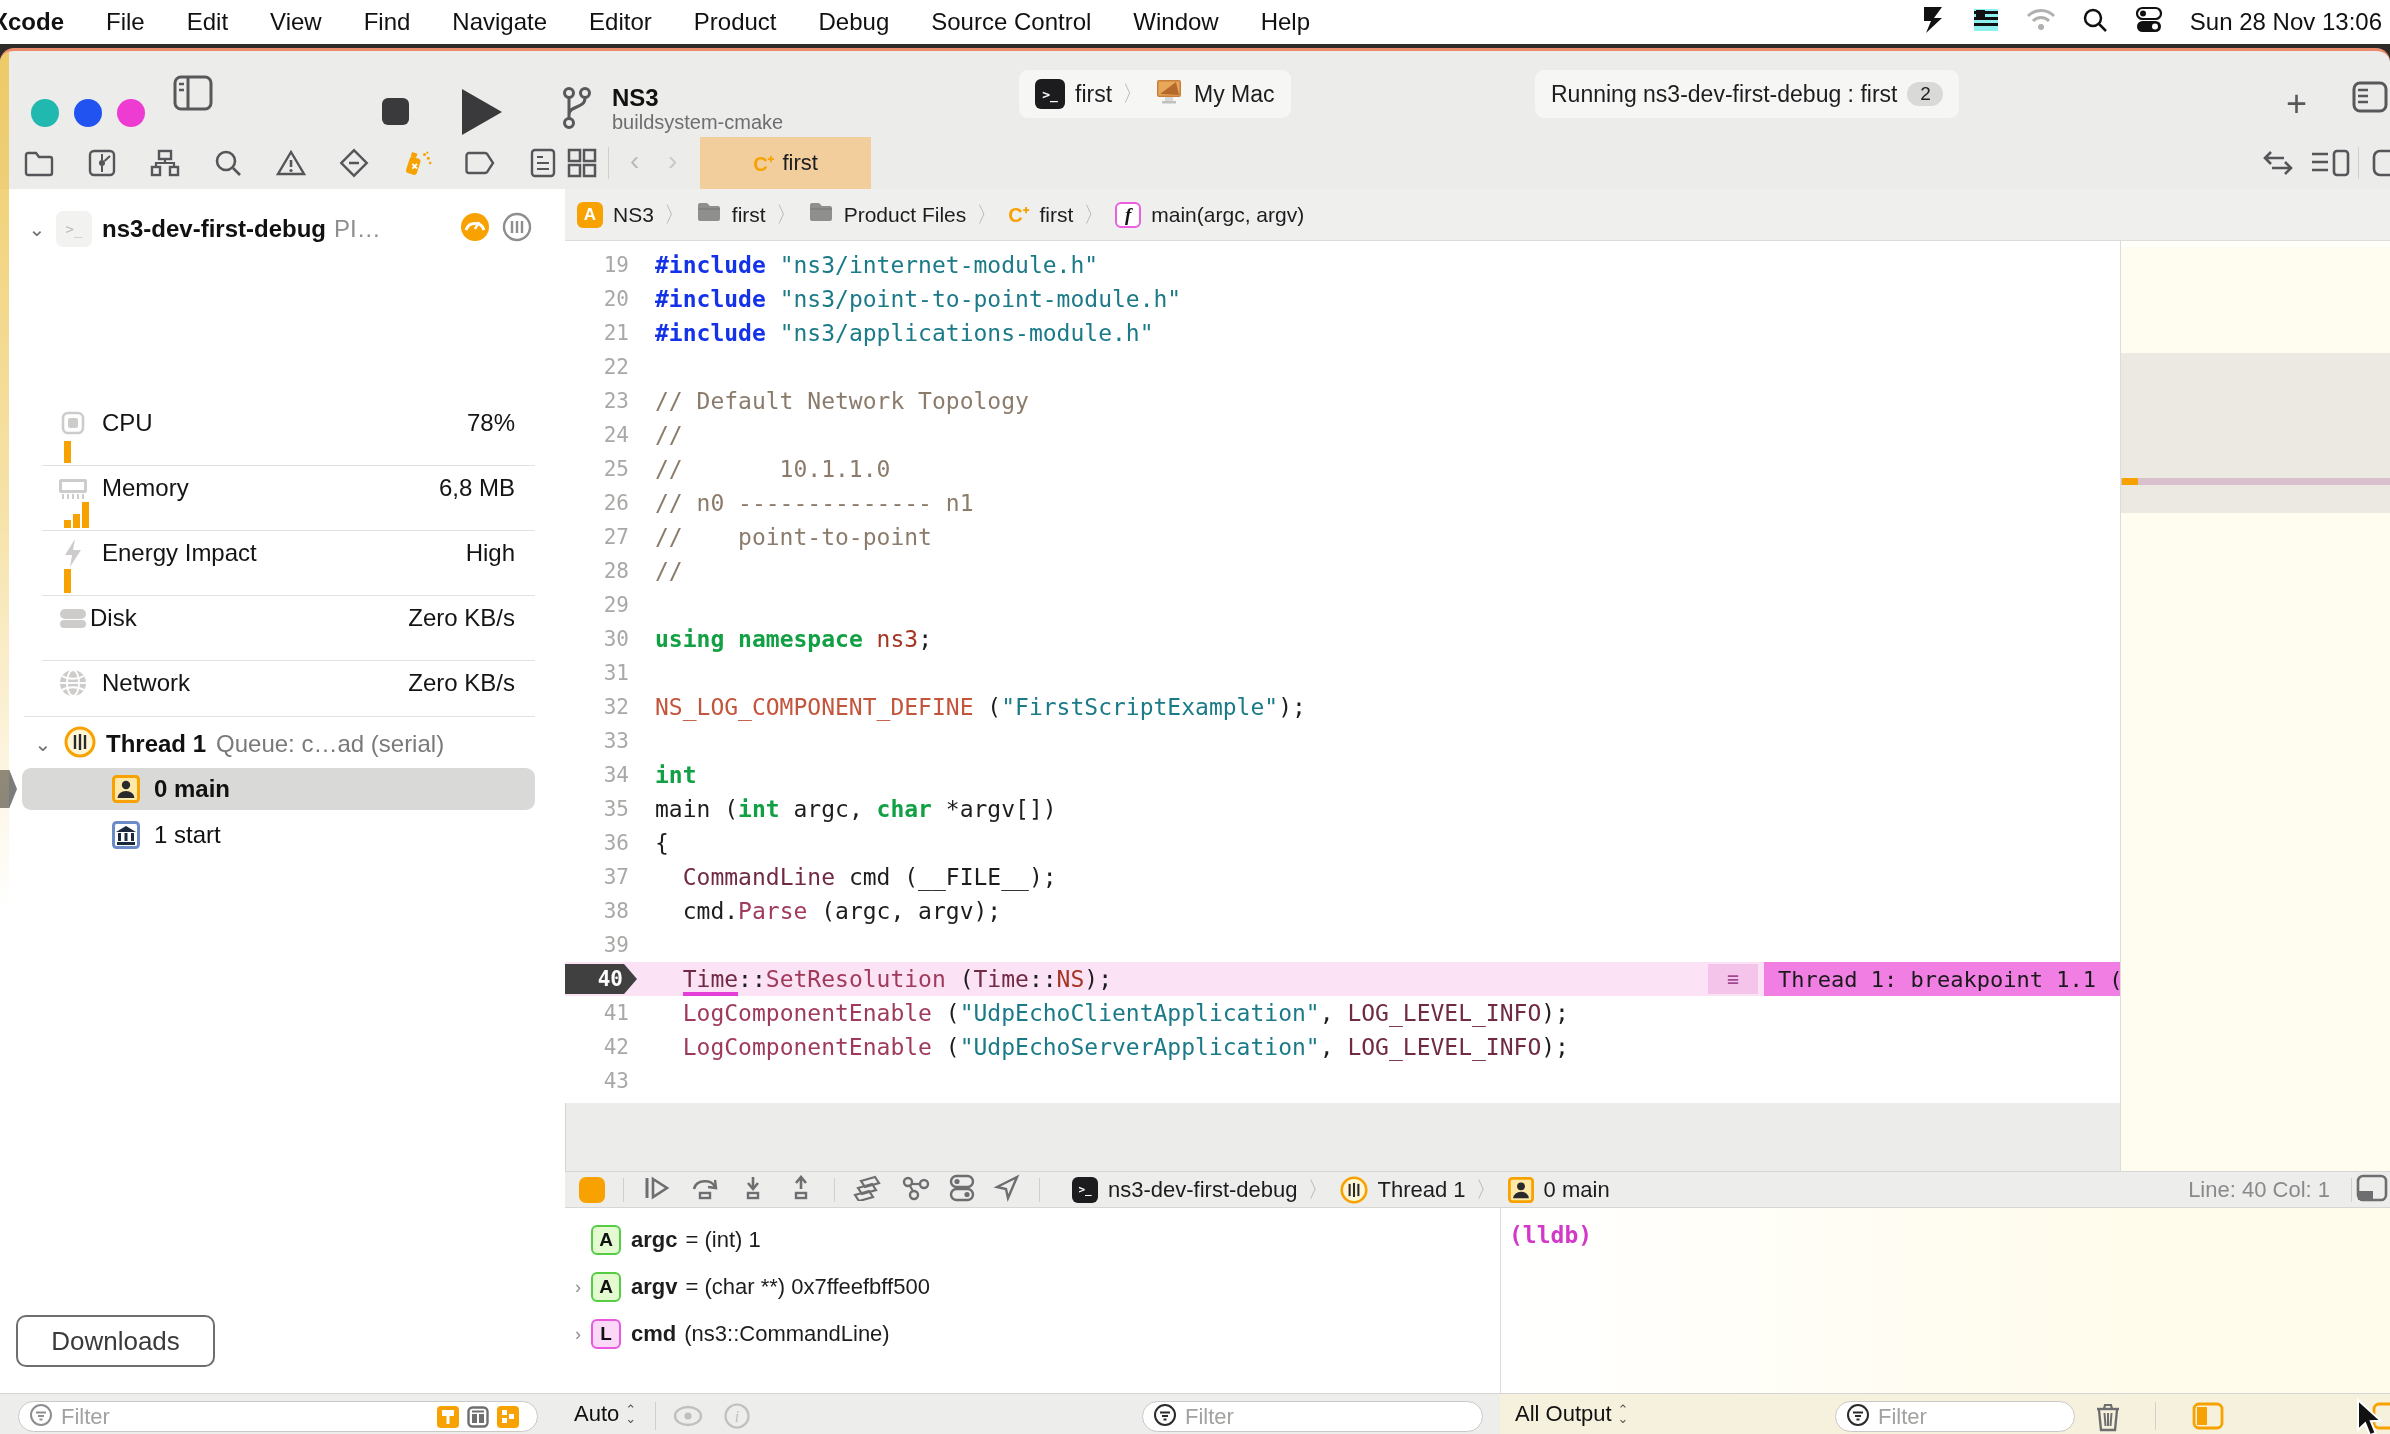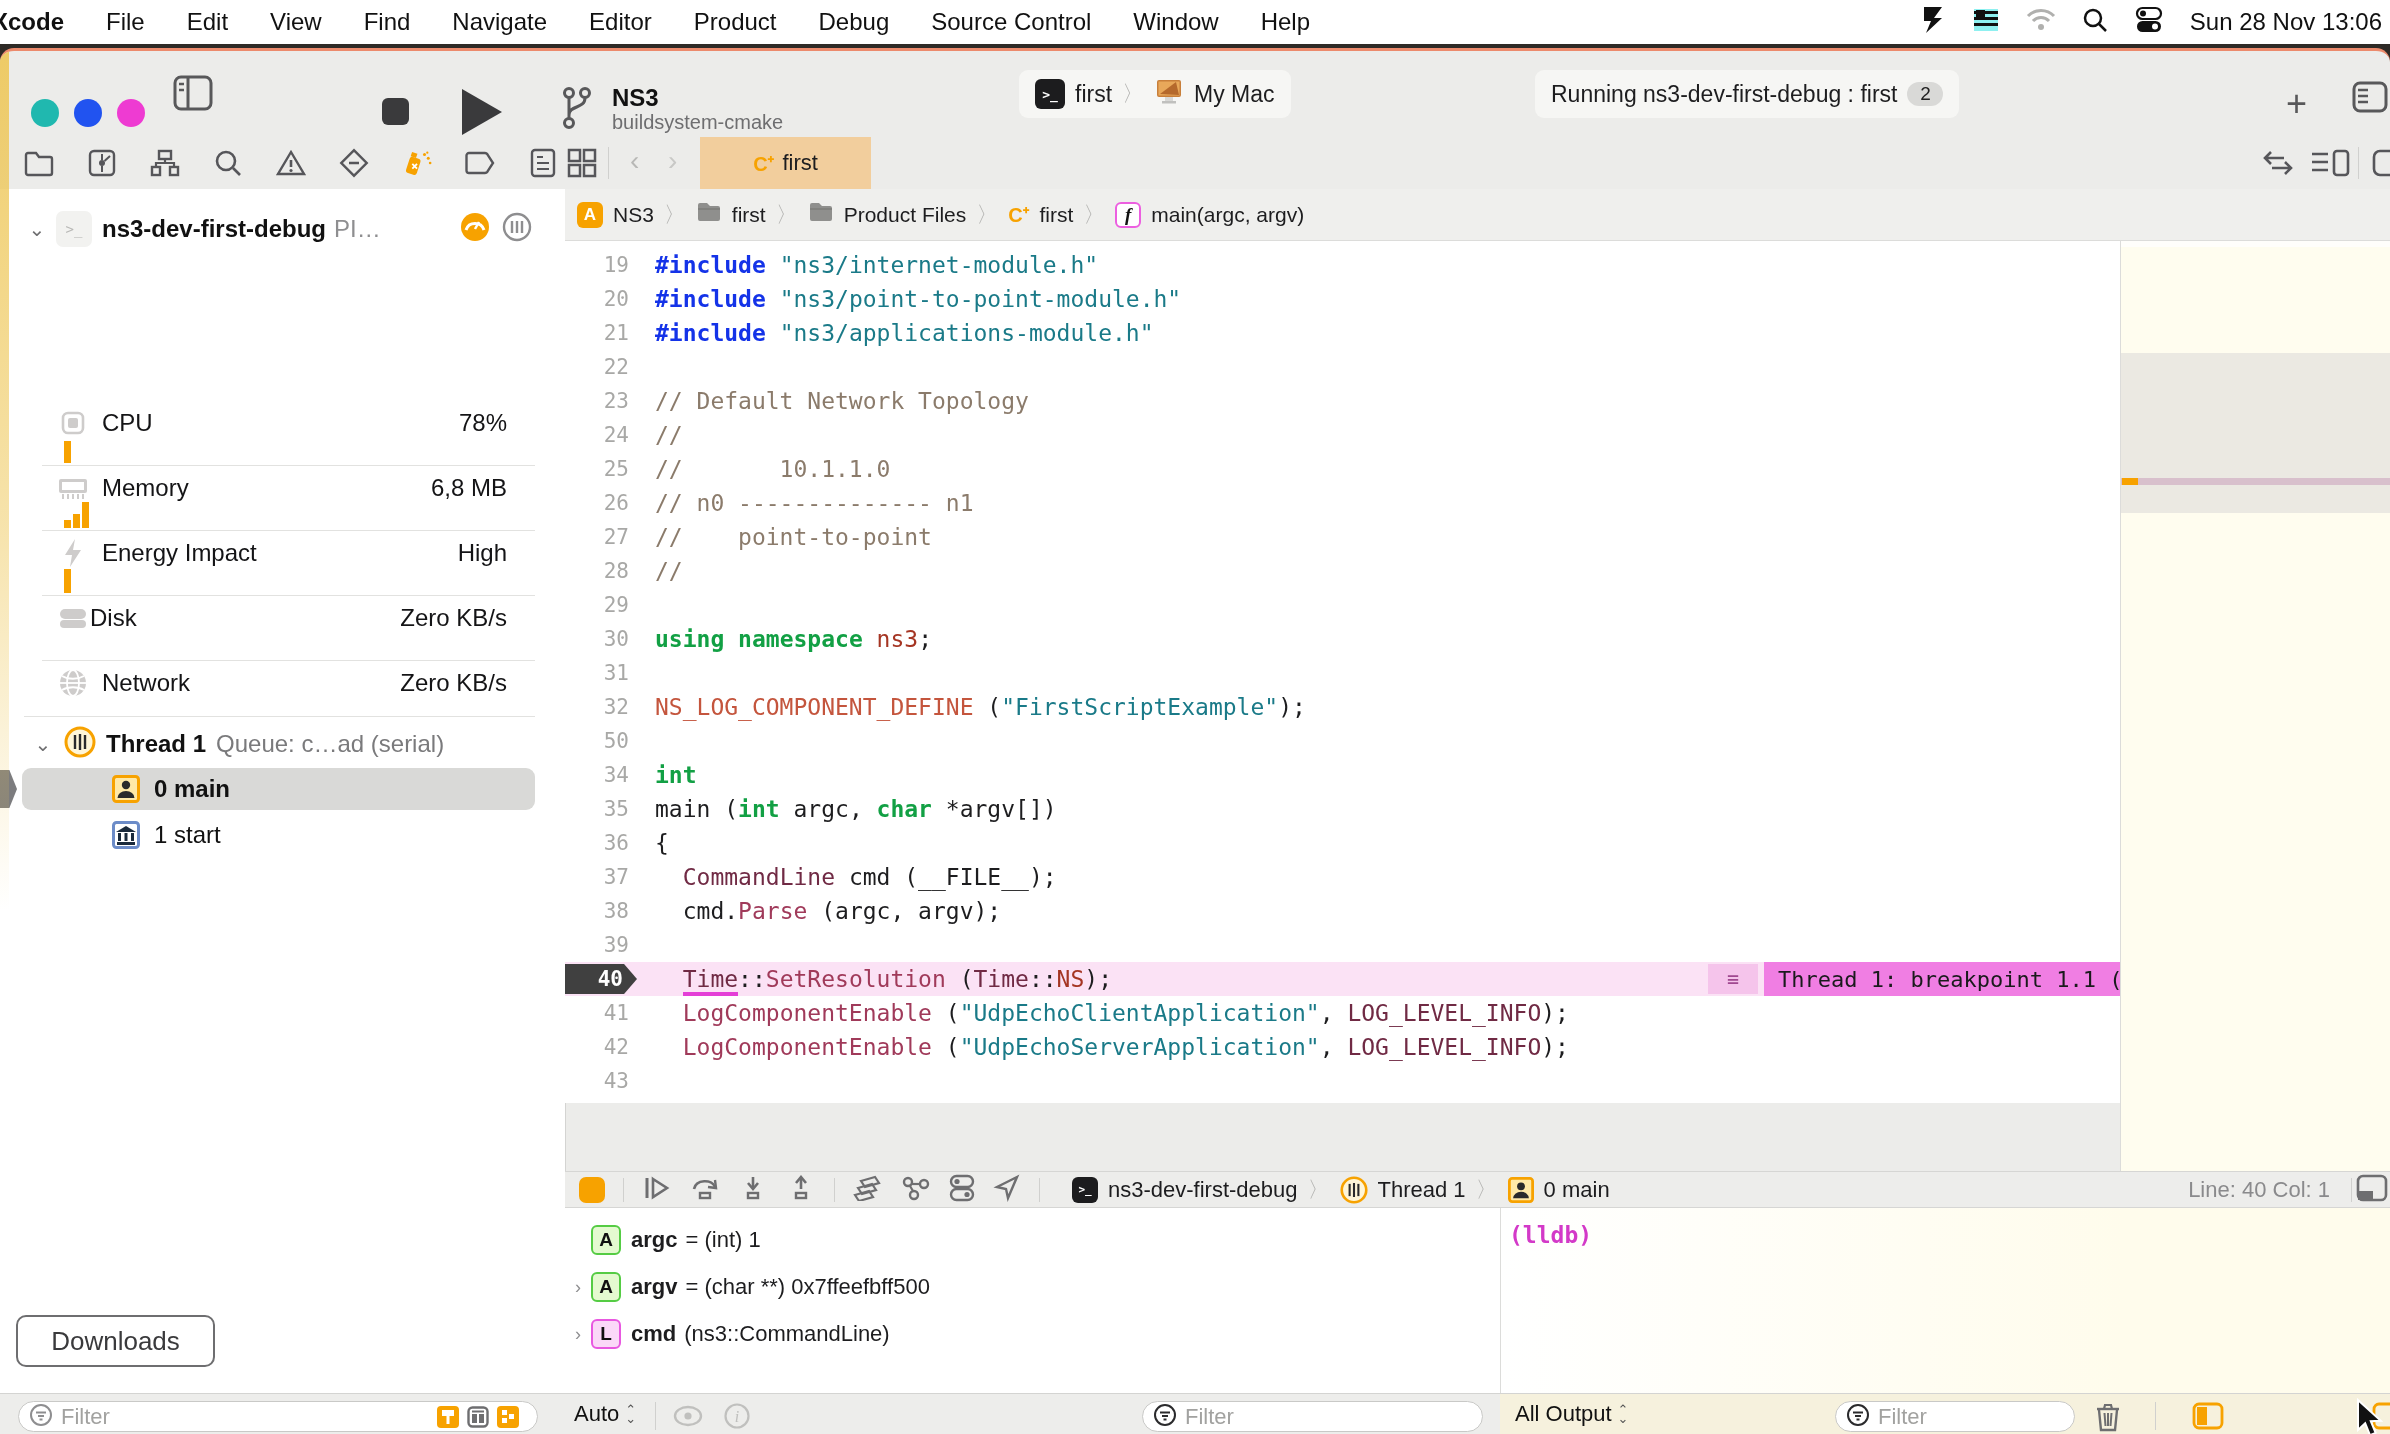--- a/index.html
+++ b/index.html
@@ -26,21 +26,21 @@
   
   #strip{left:0;top:86px;width:2390px;height:52px;border-bottom:1px solid #d8d8d6;}
   #navicons{position:absolute;left:24px;top:0;height:52px;display:flex;align-items:center;gap:33px;}
   .navic{width:30px;height:30px;display:flex;align-items:center;justify-content:center;}
   #tab{left:700px;top:0;width:171px;height:52px;background:#f2ce9d;display:flex;align-items:center;justify-content:center;gap:8px;font-size:22px;color:#1d1d1f;}
   .clang{color:#f7a200;font-weight:bold;font-size:20px;}
   
   #sidebar{left:0;top:138px;width:565px;height:1204px;background:#ffffff;border-right:1px solid #d4d4d2;}
   .sb-row{position:absolute;left:0;width:565px;display:flex;align-items:center;}
   .metric-label{font-size:24px;color:#141416;}
-  .metric-value{position:absolute;right:58px;font-size:24px;color:#141416;}
+  .metric-value{position:absolute;right:50px;font-size:24px;color:#141416;}
   .hairline{position:absolute;left:42px;right:30px;height:1px;background:#e2e2e0;}
   .mbar{position:absolute;width:7px;background:#f7a200;}
   .gicon{width:34px;height:34px;display:flex;align-items:center;justify-content:center;}
   #downloads{left:16px;top:1126px;width:195px;height:48px;background:#fff;border:2px solid #6e6e70;border-radius:10px;display:flex;align-items:center;justify-content:center;font-size:26px;color:#3a3a3c;}
   
   #jumpbar{left:565px;top:138px;width:1825px;height:52px;background:#efefed;border-bottom:1px solid #dcdcda;display:flex;align-items:center;gap:10px;padding-left:12px;box-sizing:border-box;font-size:21px;color:#1d1d1f;}
   #code{left:565px;top:190px;width:1555px;height:862px;background:#ffffff;overflow:hidden;}
   .cl{position:relative;height:34px;display:flex;align-items:center;font-family:"DejaVu Sans Mono",monospace;font-size:23px;white-space:pre;}
   .cl .num{width:64px;text-align:right;color:#a8a8a6;font-size:21px;flex:none;padding-right:0;}
   .cl .txt{margin-left:26px;}
@@ -450,21 +450,21 @@
         <div class="cl"><span class="num">23</span><span class="txt"><span class="tok-cm">// Default Network Topology</span></span></div>
         <div class="cl"><span class="num">24</span><span class="txt"><span class="tok-cm">//</span></span></div>
         <div class="cl"><span class="num">25</span><span class="txt"><span class="tok-cm">//       10.1.1.0</span></span></div>
         <div class="cl"><span class="num">26</span><span class="txt"><span class="tok-cm">// n0 -------------- n1</span></span></div>
         <div class="cl"><span class="num">27</span><span class="txt"><span class="tok-cm">//    point-to-point</span></span></div>
         <div class="cl"><span class="num">28</span><span class="txt"><span class="tok-cm">//</span></span></div>
         <div class="cl"><span class="num">29</span><span class="txt"></span></div>
         <div class="cl"><span class="num">30</span><span class="txt"><span class="tok-kw">using</span><span class="tok-pl"> </span><span class="tok-kw">namespace</span><span class="tok-pl"> </span><span class="tok-br">ns3</span><span class="tok-pl">;</span></span></div>
         <div class="cl"><span class="num">31</span><span class="txt"></span></div>
         <div class="cl"><span class="num">32</span><span class="txt"><span class="tok-mc">NS_LOG_COMPONENT_DEFINE</span><span class="tok-pl"> (</span><span class="tok-str">"FirstScriptExample"</span><span class="tok-pl">);</span></span></div>
-        <div class="cl"><span class="num">50</span><span class="txt"></span></div>
+        <div class="cl"><span class="num">33</span><span class="txt"></span></div>
         <div class="cl"><span class="num">34</span><span class="txt"><span class="tok-kw">int</span></span></div>
         <div class="cl"><span class="num">35</span><span class="txt"><span class="tok-pl">main (</span><span class="tok-kw">int</span><span class="tok-pl"> argc, </span><span class="tok-kw">char</span><span class="tok-pl"> *argv[])</span></span></div>
         <div class="cl"><span class="num">36</span><span class="txt"><span class="tok-pl">{</span></span></div>
         <div class="cl"><span class="num">37</span><span class="txt"><span class="tok-pl">  </span><span class="tok-ty">CommandLine</span><span class="tok-pl"> cmd (__FILE__);</span></span></div>
         <div class="cl"><span class="num">38</span><span class="txt"><span class="tok-pl">  cmd.</span><span class="tok-me">Parse</span><span class="tok-pl"> (argc, argv);</span></span></div>
         <div class="cl"><span class="num">39</span><span class="txt"></span></div>
         <div class="cl bp"><span class="num">40</span><span class="txt"><span class="tok-pl">  </span><span class="tok-ty u">Time</span><span class="tok-pl">::</span><span class="tok-me">SetResolution</span><span class="tok-pl"> (</span><span class="tok-ty">Time</span><span class="tok-pl">::</span><span class="tok-br">NS</span><span class="tok-pl">);</span></span><div id="bp-menu">≡</div><div id="bp-label">Thread 1: breakpoint 1.1 (1)</div></div>
         <div class="cl"><span class="num">41</span><span class="txt"><span class="tok-pl">  </span><span class="tok-me">LogComponentEnable</span><span class="tok-pl"> (</span><span class="tok-str">"UdpEchoClientApplication"</span><span class="tok-pl">, </span><span class="tok-ty">LOG_LEVEL_INFO</span><span class="tok-pl">);</span></span></div>
         <div class="cl"><span class="num">42</span><span class="txt"><span class="tok-pl">  </span><span class="tok-me">LogComponentEnable</span><span class="tok-pl"> (</span><span class="tok-str">"UdpEchoServerApplication"</span><span class="tok-pl">, </span><span class="tok-ty">LOG_LEVEL_INFO</span><span class="tok-pl">);</span></span></div>
         <div class="cl"><span class="num">43</span><span class="txt"></span></div>

